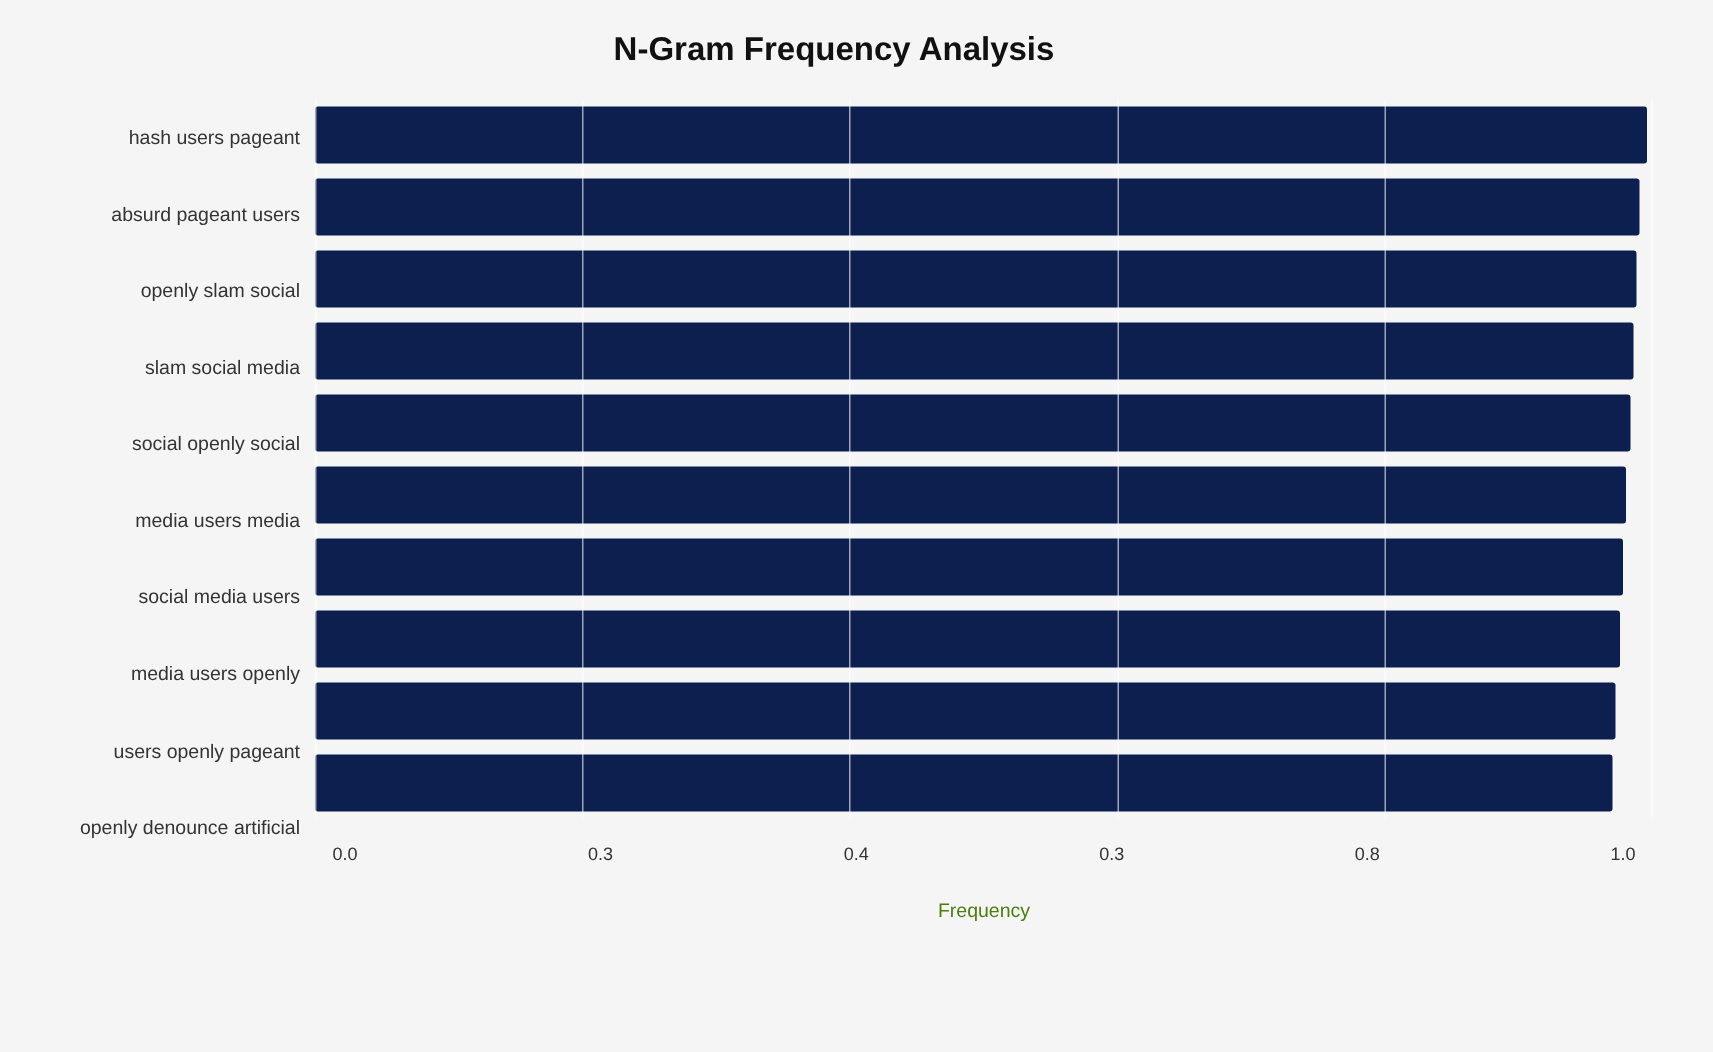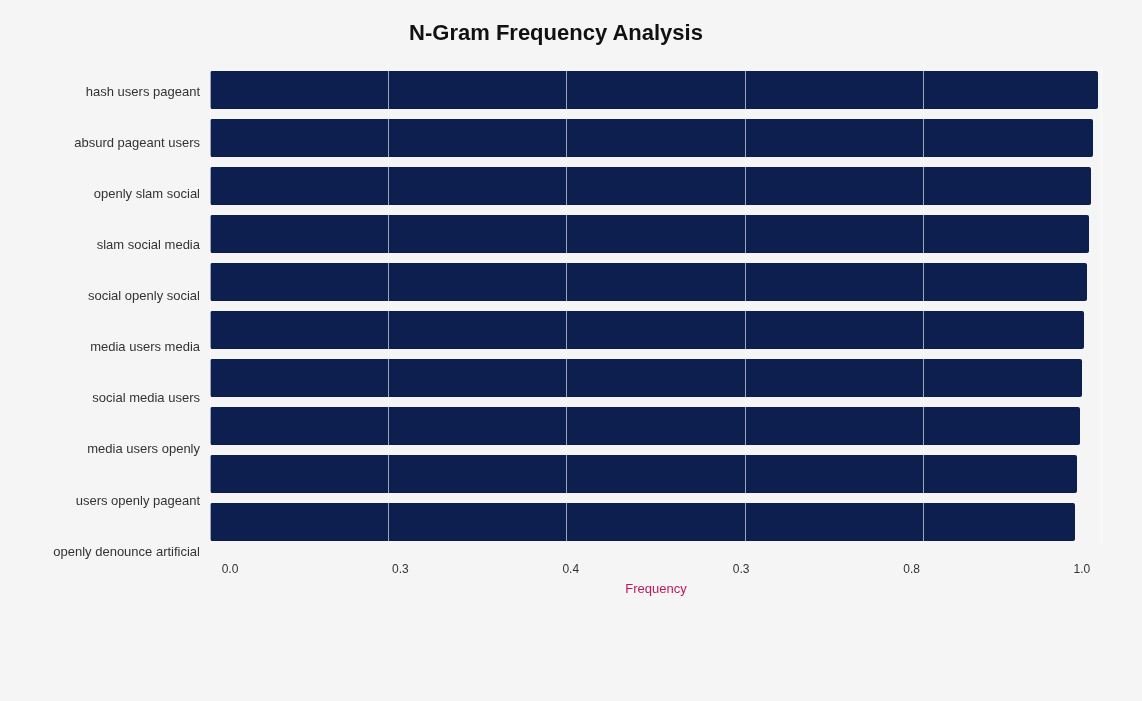--- a/index.html
+++ b/index.html
@@ -104,22 +104,22 @@
     .x-label {
       font-size: 12px;
       color: #333;
       text-align: center;
       width: 40px;
     }
 
     .x-axis-title {
       text-align: center;
       font-size: 13px;
-      color: #be185d;
-      margin-top: 5px;
+      color: #4d7c0f;
+      margin-top: 23px;
     }
 
     .grid-lines {
       position: absolute;
       top: 0;
       left: 0;
       right: 0;
       bottom: 0;
       display: flex;
       flex-direction: row;

